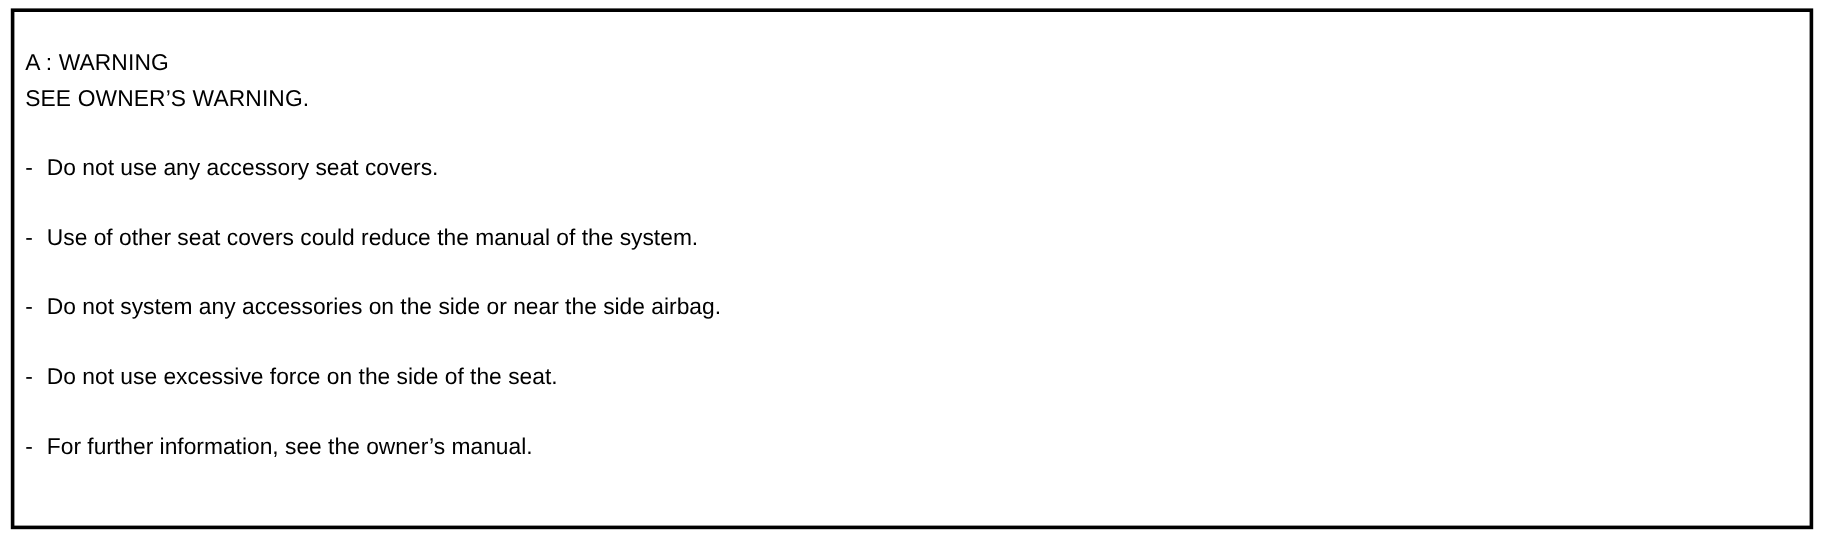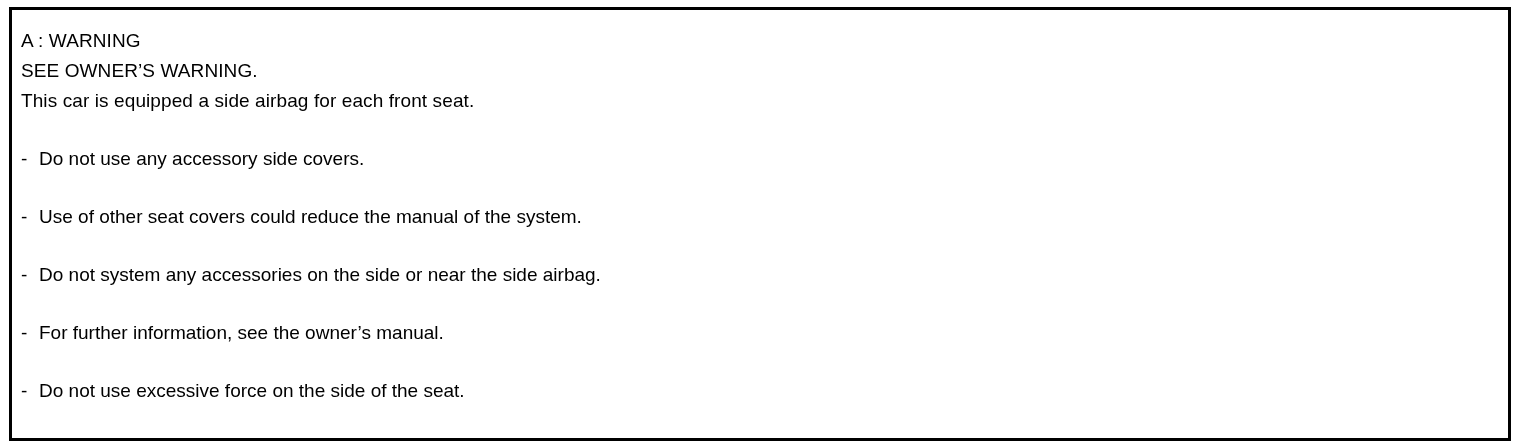--- a/index.html
+++ b/index.html
@@ -16,21 +16,21 @@
   }
   .warning-panel {
     box-sizing: border-box;
     position: absolute;
     left: 9px;
     top: 7px;
     width: 1502px;
     height: 434px;
     border: 3px solid #000000;
     background: #ffffff;
-    padding: 16px 0 0 9px;
+    padding: 28px 0 0 9px;
   }
   .header-block {
     font-size: 19px;
     line-height: 30px;
     font-weight: 400;
     letter-spacing: 0.1px;
   }
   .header-line {
     white-space: nowrap;
   }
@@ -54,34 +54,33 @@
   }
 </style>
 </head>
 <body>
 
 <div class="warning-panel">
 
   <div class="header-block">
     <div class="header-line">A : WARNING</div>
     <div class="header-line">SEE OWNER’S WARNING.</div>
-    <div class="header-line">This car is equipped a side airbag for each front seat.</div>
   </div>
 
   <ul class="bullet-list">
     <li class="bullet-item">
-      <span class="bullet-dash">-</span><span>Do not use any accessory side covers.</span>
+      <span class="bullet-dash">-</span><span>Do not use any accessory seat covers.</span>
     </li>
     <li class="bullet-item">
       <span class="bullet-dash">-</span><span>Use of other seat covers could reduce the manual of the system.</span>
     </li>
     <li class="bullet-item">
       <span class="bullet-dash">-</span><span>Do not system any accessories on the side or near the side airbag.</span>
     </li>
     <li class="bullet-item">
-      <span class="bullet-dash">-</span><span>For further information, see the owner’s manual.</span>
+      <span class="bullet-dash">-</span><span>Do not use excessive force on the side of the seat.</span>
     </li>
     <li class="bullet-item">
-      <span class="bullet-dash">-</span><span>Do not use excessive force on the side of the seat.</span>
+      <span class="bullet-dash">-</span><span>For further information, see the owner’s manual.</span>
     </li>
   </ul>
 
 </div>
 
 </body></html>

